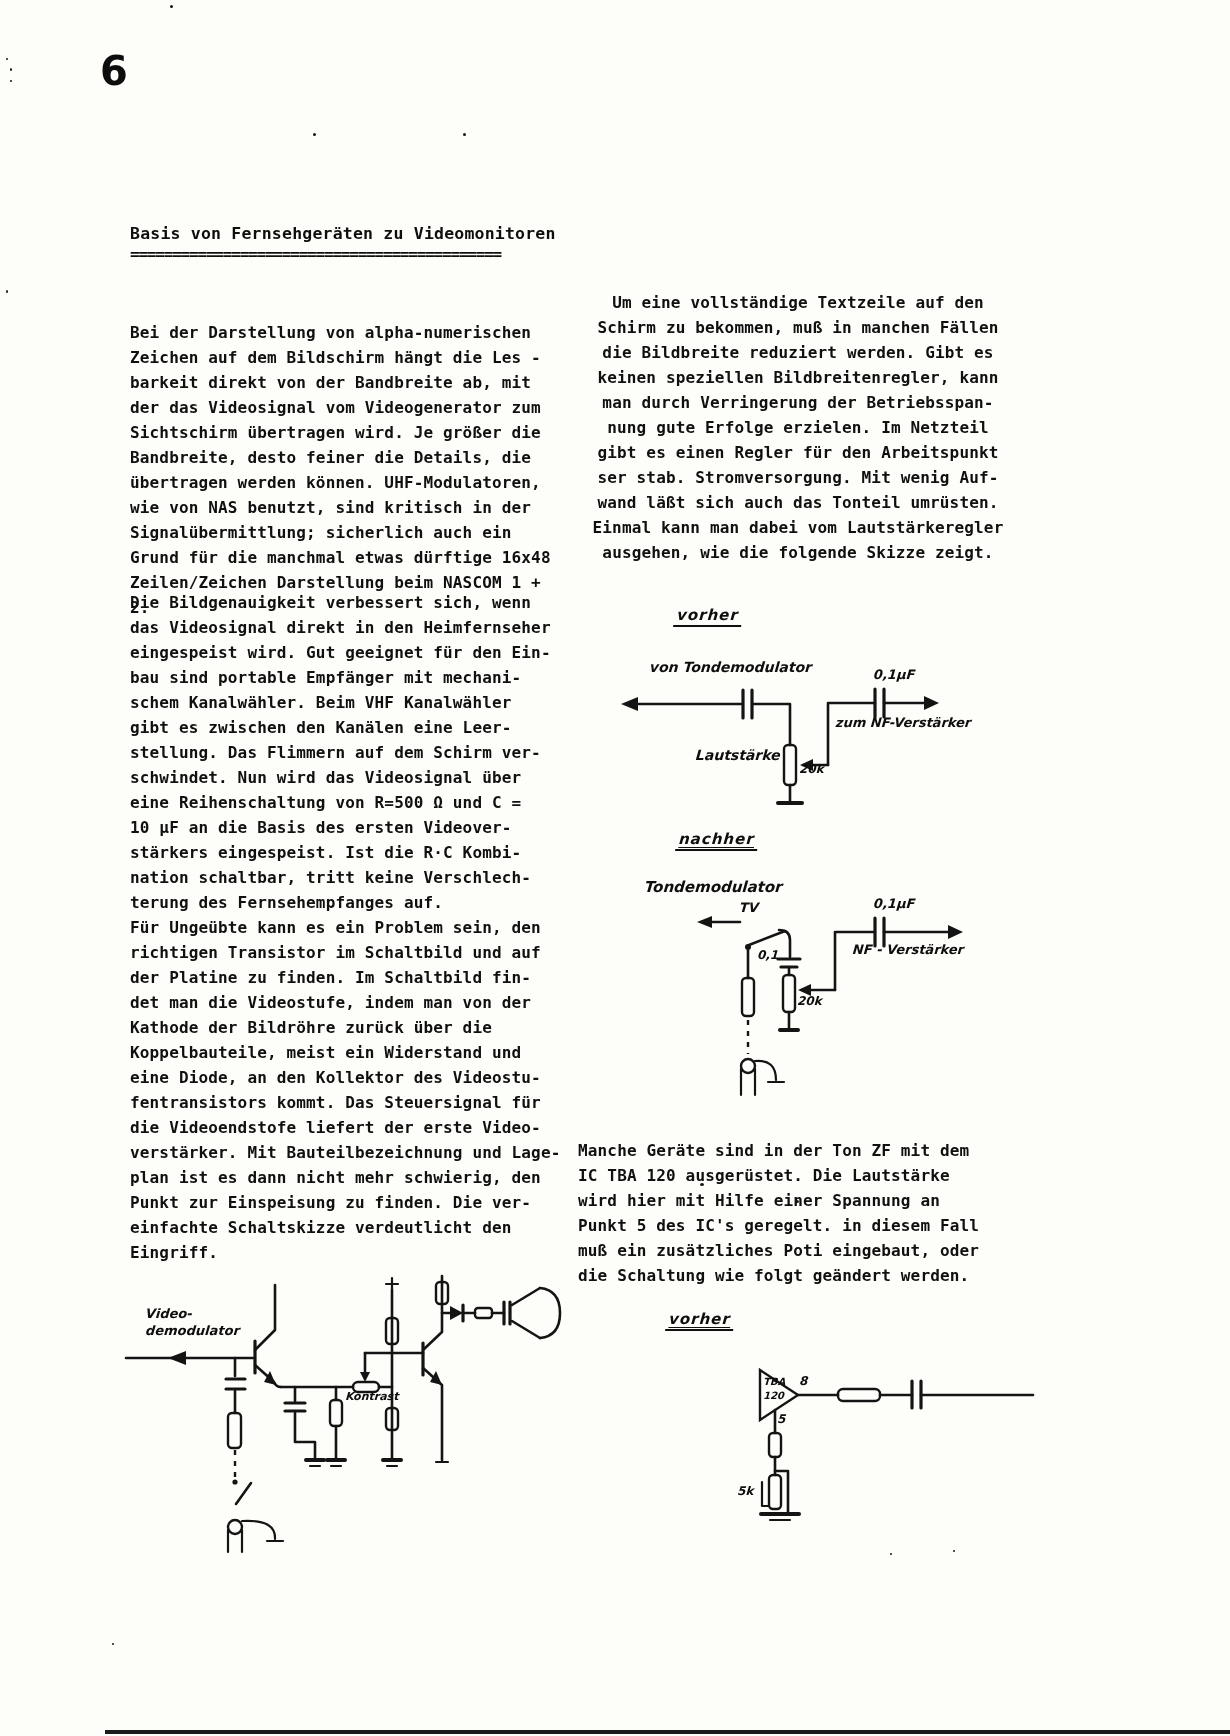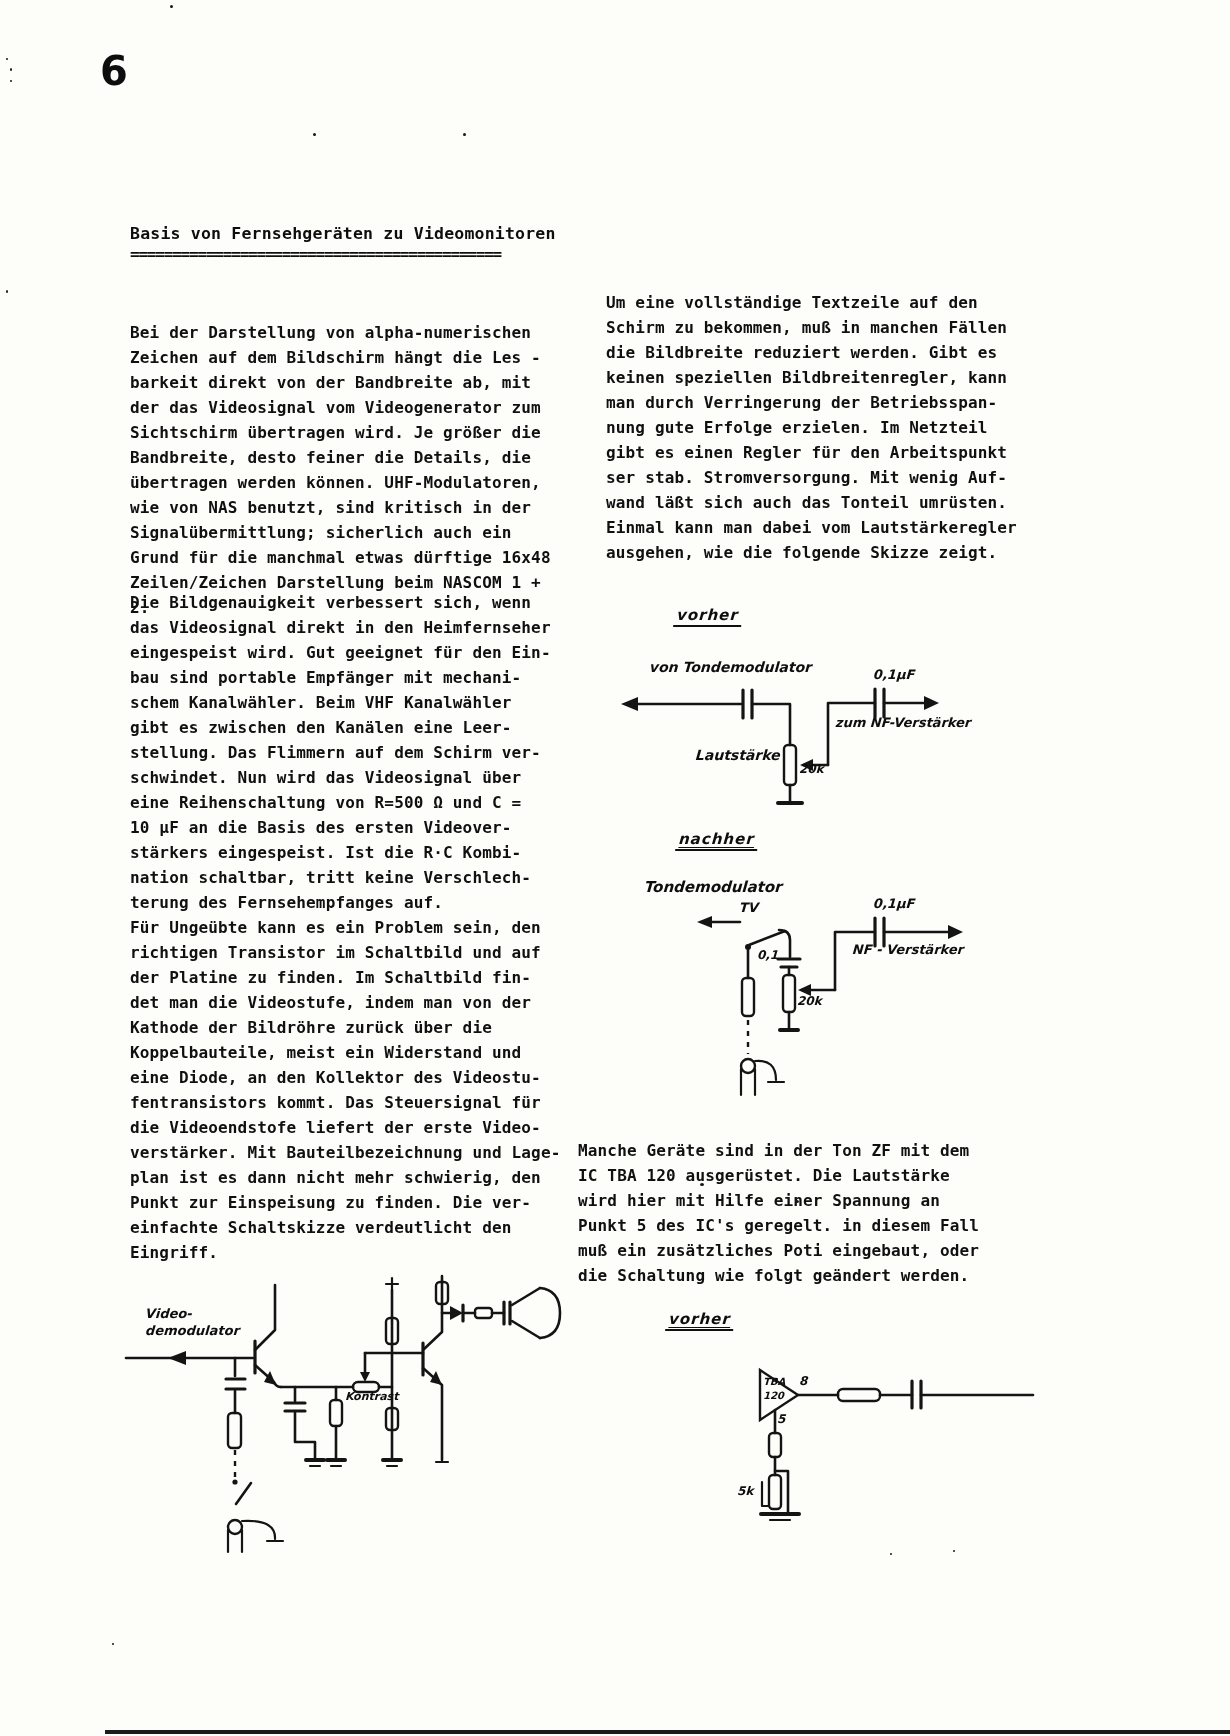--- a/index.html
+++ b/index.html
@@ -91,21 +91,21 @@
 Koppelbauteile, meist ein Widerstand und
 eine Diode, an den Kollektor des Videostu-
 fentransistors kommt. Das Steuersignal für
 die Videoendstofe liefert der erste Video-
 verstärker. Mit Bauteilbezeichnung und Lage-
 plan ist es dann nicht mehr schwierig, den
 Punkt zur Einspeisung zu finden. Die ver-
 einfachte Schaltskizze verdeutlicht den
 Eingriff.</div>
 
-  <div class="abs para" style="left:606px;top:290px;width:440px;">Um eine vollständige Textzeile auf den
+  <div class="abs para" style="left:578px;top:290px;width:440px;text-align:center;">Um eine vollständige Textzeile auf den
 Schirm zu bekommen, muß in manchen Fällen
 die Bildbreite reduziert werden. Gibt es
 keinen speziellen Bildbreitenregler, kann
 man durch Verringerung der Betriebsspan-
 nung gute Erfolge erzielen. Im Netzteil
 gibt es einen Regler für den Arbeitspunkt
 ser stab. Stromversorgung. Mit wenig Auf-
 wand läßt sich auch das Tonteil umrüsten.
 Einmal kann man dabei vom Lautstärkeregler
 ausgehen, wie die folgende Skizze zeigt.</div>

